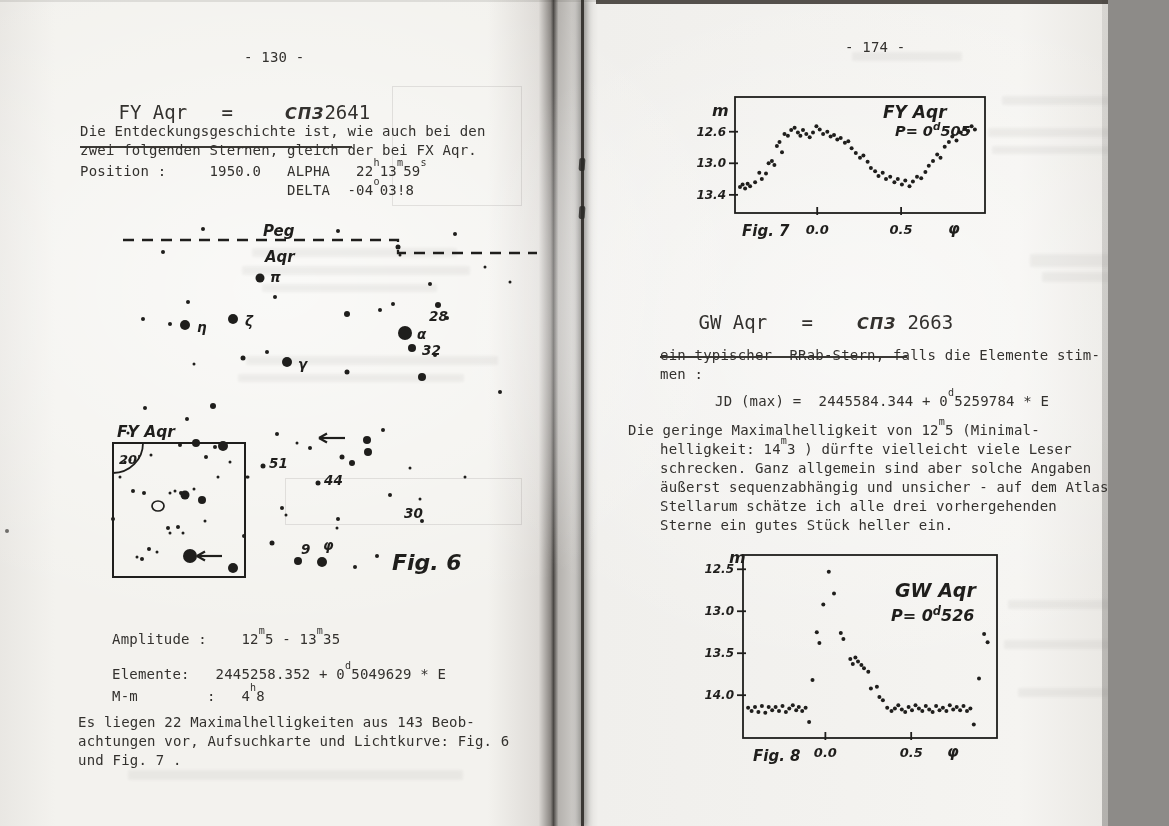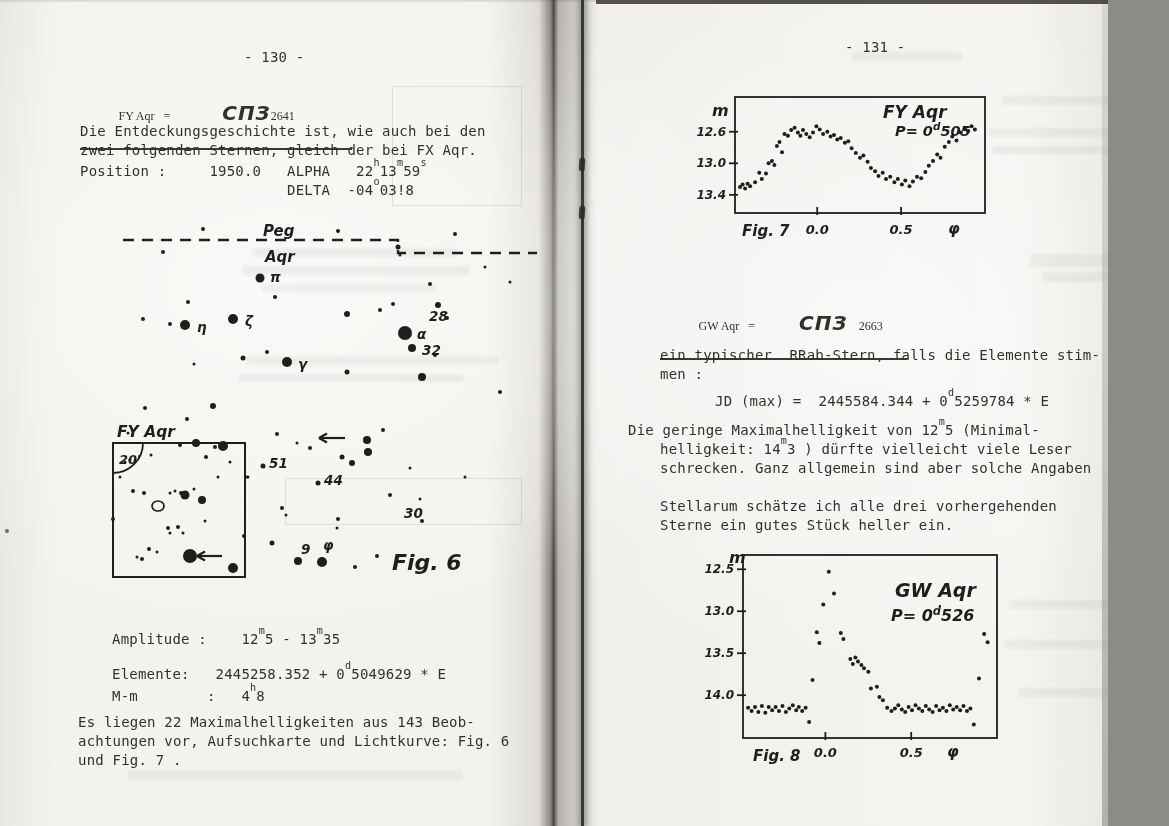--- a/index.html
+++ b/index.html
@@ -5,22 +5,22 @@
   html,body{margin:0;padding:0;background:#8d8b88;}
   #page{position:relative;width:1108px;height:826px;overflow:hidden;
     background:
       radial-gradient(ellipse 700px 500px at 25% 35%, rgba(255,255,255,0.55), rgba(255,255,255,0) 70%),
       radial-gradient(ellipse 600px 500px at 78% 40%, rgba(255,255,255,0.5), rgba(255,255,255,0) 70%),
       linear-gradient(90deg,#e9e7e3 0%,#f3f2ee 5%,#f3f2ee 44%,#dedbd7 48.6%,#8a8682 49.7%,#4a4744 49.95%,#b5b2ae 50.4%,#f0efec 54%,#f5f4f1 92%,#eae8e4 100%);
     font-family:"DejaVu Sans Mono","Liberation Mono",monospace;color:#33312e;}
   .mono{position:absolute;font-size:14px;line-height:19px;letter-spacing:0.2px;white-space:pre;}
   sup{font-size:72%;position:relative;top:-0.45em;line-height:0;}
   .heading{position:absolute;border-bottom:2px solid #3b3935;padding-bottom:4px;white-space:pre;}
-  .h-star,.h-num{font-size:12px;font-family:Liberation Serif, serif;}
-  .catalog{font-family:"DejaVu Sans","Liberation Sans",sans-serif;font-weight:700;font-style:italic;font-size:20px;letter-spacing:1px;}
+  .h-star,.h-num{font-size:19px;}
+  .catalog{font-family:"DejaVu Sans","Liberation Sans",sans-serif;font-weight:700;font-style:italic;font-size:16px;letter-spacing:1px;}
   .figure{position:absolute;}
   .svgtext{font-family:"DejaVu Sans","Liberation Sans",sans-serif;font-style:italic;font-weight:700;fill:#1f1e1c;}
   .gutterline{position:absolute;left:581px;top:0;width:3px;height:826px;background:#3a3734;box-shadow:0 0 6px 2px rgba(40,38,35,0.45);}
   .staple{position:absolute;width:6px;height:13px;background:#2b2a28;border-radius:2px;transform:rotate(4deg);opacity:.85;}
   .edge-top{position:absolute;left:596px;top:0;width:573px;height:4px;background:#38342f;opacity:.85;}
   .edge-top2{position:absolute;left:0;top:0;width:600px;height:2px;background:rgba(60,57,53,0.12);}
   .edge-right{position:absolute;right:0;top:0;width:6px;height:826px;background:linear-gradient(180deg,rgba(50,48,45,0.10),rgba(50,48,45,0.30));}
   .g{position:absolute;background:#8f8d89;opacity:0.10;filter:blur(1.6px);border-radius:2px;}
   .gbox{position:absolute;border:1.5px solid rgba(90,88,84,0.14);filter:blur(0.7px);background:none;}
   .specdot{position:absolute;background:#6f6d6a;border-radius:50%;}
@@ -194,21 +194,21 @@
       </svg></div>
 
   <div class="mono" style="left:112px;top:630px;">Amplitude :    12<sup>m</sup>5 - 13<sup>m</sup>35</div>
   <div class="mono" style="left:112px;top:665px;">Elemente:   2445258.352 + 0<sup>d</sup>5049629 * E</div>
   <div class="mono" style="left:112px;top:687px;text-align:right;">M-m        :   4<sup>h</sup>8</div>
 
   <div class="mono" style="left:78px;top:713px;">Es liegen 22 Maximalhelligkeiten aus 143 Beob-</div>
   <div class="mono" style="left:78px;top:732px;">achtungen vor, Aufsuchkarte und Lichtkurve: Fig. 6</div>
   <div class="mono" style="left:78px;top:751px;">und Fig. 7 .</div>
 
-  <div class="mono" style="left:845px;top:38px;">- 131 -</div>
+  <div class="mono" style="left:845px;top:38px;">- 174 -</div>
 
   <div class="figure" style="left:690px;top:88px;width:300px;height:160px;"><svg width="300" height="160">
         <rect x="45" y="9" width="250" height="116" fill="none" stroke="#1f1e1c" stroke-width="1.8"></rect>
         <line x1="39" y1="43.7210884353741" x2="48" y2="43.7210884353741" stroke="#1f1e1c" stroke-width="1.8"></line>
         <text x="36" y="47.7210884353741" font-size="12" text-anchor="end" class="svgtext">12.6</text>
         <line x1="39" y1="75.28571428571425" x2="48" y2="75.28571428571425" stroke="#1f1e1c" stroke-width="1.8"></line>
         <text x="36" y="79.28571428571425" font-size="12" text-anchor="end" class="svgtext">13.0</text>
         <line x1="39" y1="106.8503401360544" x2="48" y2="106.8503401360544" stroke="#1f1e1c" stroke-width="1.8"></line>
         <text x="36" y="110.8503401360544" font-size="12" text-anchor="end" class="svgtext">13.4</text>
         <line x1="127.21476510067113" y1="119" x2="127.21476510067113" y2="127" stroke="#1f1e1c" stroke-width="1.8"></line>
@@ -297,20 +297,21 @@
   </div>
 
   <div class="mono" style="left:660px;top:346px;">ein typischer  RRab-Stern, falls die Elemente stim-</div>
   <div class="mono" style="left:660px;top:365px;">men :</div>
 
   <div class="mono" style="left:715px;top:392px;">JD (max) =  2445584.344 + 0<sup>d</sup>5259784 * E</div>
 
   <div class="mono" style="left:628px;top:421px;">Die geringe Maximalhelligkeit von 12<sup>m</sup>5 (Minimal-</div>
   <div class="mono" style="left:660px;top:440px;">helligkeit: 14<sup>m</sup>3 ) dürfte vielleicht viele Leser</div>
   <div class="mono" style="left:660px;top:459px;">schrecken. Ganz allgemein sind aber solche Angaben</div>
+  <div class="mono" style="left:660px;top:478px;">äußerst sequenzabhängig und unsicher - auf dem Atlas</div>
   <div class="mono" style="left:660px;top:497px;">Stellarum schätze ich alle drei vorhergehenden</div>
   <div class="mono" style="left:660px;top:516px;">Sterne ein gutes Stück heller ein.</div>
 
   <div class="figure" style="left:695px;top:545px;width:315px;height:225px;"><svg width="315" height="225">
         <rect x="48" y="10" width="254" height="183" fill="none" stroke="#1f1e1c" stroke-width="1.8"></rect>
         <line x1="42" y1="24.27064220183486" x2="51" y2="24.27064220183486" stroke="#1f1e1c" stroke-width="1.8"></line>
         <text x="39" y="28.27064220183486" font-size="12" text-anchor="end" class="svgtext">12.5</text>
         <line x1="42" y1="66.24311926605505" x2="51" y2="66.24311926605505" stroke="#1f1e1c" stroke-width="1.8"></line>
         <text x="39" y="70.24311926605505" font-size="12" text-anchor="end" class="svgtext">13.0</text>
         <line x1="42" y1="108.21559633027523" x2="51" y2="108.21559633027523" stroke="#1f1e1c" stroke-width="1.8"></line>

